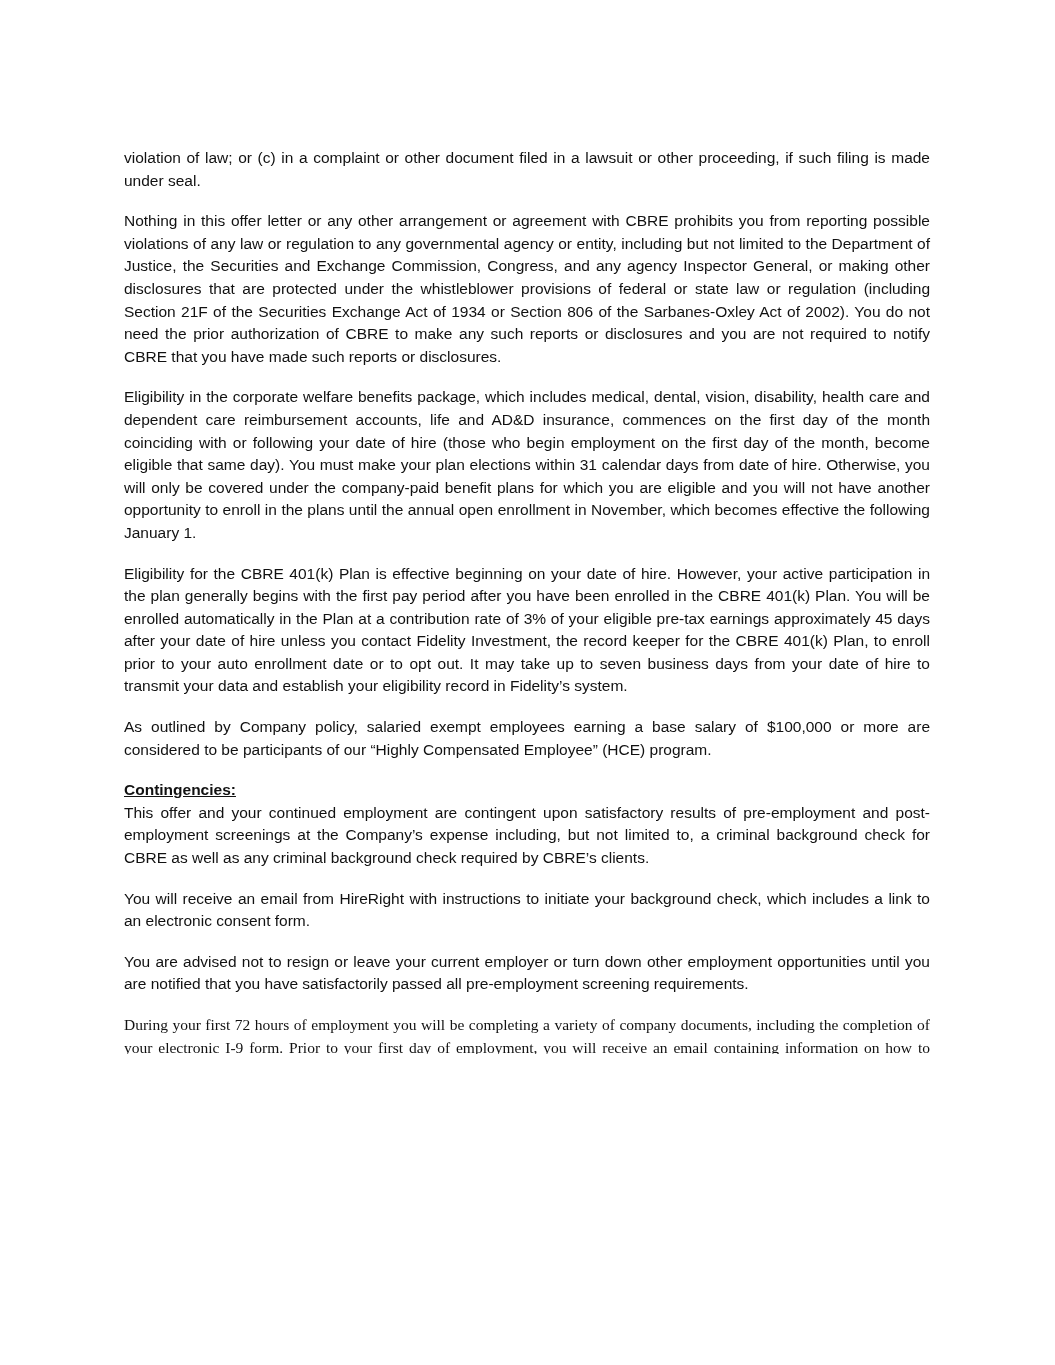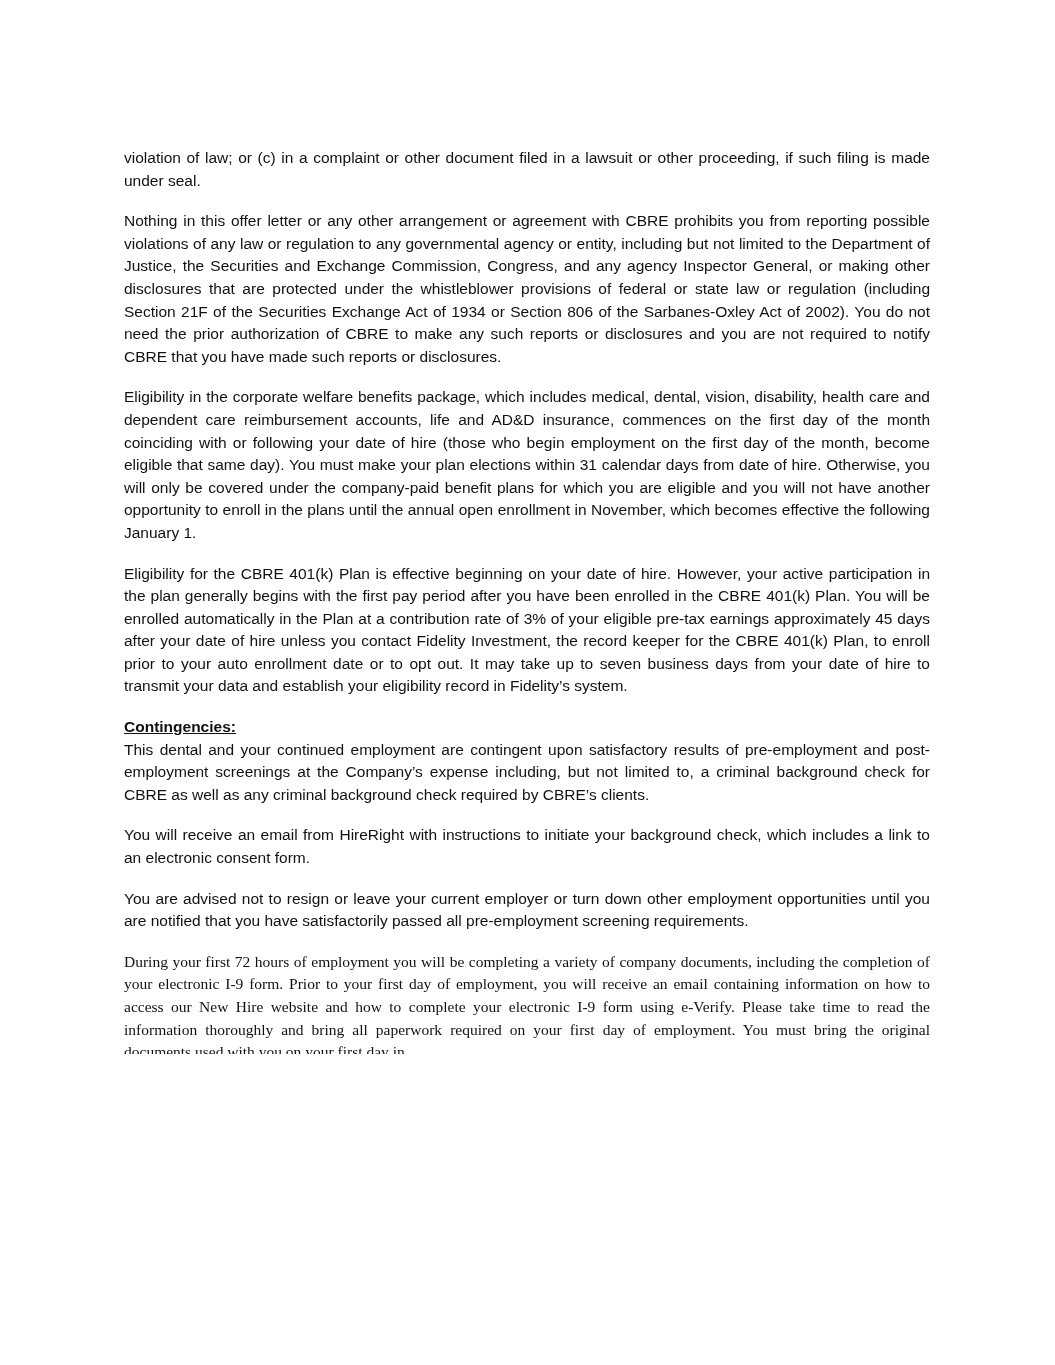--- a/index.html
+++ b/index.html
@@ -45,20 +45,21 @@
 </style>
 </head>
 <body>
 
 <div class="page">
   <div class="doc-body" id="doc-body">
       <p class="para">violation of law; or (c) in a complaint or other document filed in a lawsuit or other proceeding, if such filing is made under seal.</p>
       <p class="para">Nothing in this offer letter or any other arrangement or agreement with CBRE prohibits you from reporting possible violations of any law or regulation to any governmental agency or entity, including but not limited to the Department of Justice, the Securities and Exchange Commission, Congress, and any agency Inspector General, or making other disclosures that are protected under the whistleblower provisions of federal or state law or regulation (including Section 21F of the Securities Exchange Act of 1934 or Section 806 of the Sarbanes-Oxley Act of 2002). You do not need the prior authorization of CBRE to make any such reports or disclosures and you are not required to notify CBRE that you have made such reports or disclosures.</p>
       <p class="para">Eligibility in the corporate welfare benefits package, which includes medical, dental, vision, disability, health care and dependent care reimbursement accounts, life and AD&amp;D insurance, commences on the first day of the month coinciding with or following your date of hire (those who begin employment on the first day of the month, become eligible that same day). You must make your plan elections within 31 calendar days from date of hire. Otherwise, you will only be covered under the company-paid benefit plans for which you are eligible and you will not have another opportunity to enroll in the plans until the annual open enrollment in November, which becomes effective the following January 1.</p>
       <p class="para">Eligibility for the CBRE 401(k) Plan is effective beginning on your date of hire. However, your active participation in the plan generally begins with the first pay period after you have been enrolled in the CBRE 401(k) Plan. You will be enrolled automatically in the Plan at a contribution rate of 3% of your eligible pre-tax earnings approximately 45 days after your date of hire unless you contact Fidelity Investment, the record keeper for the CBRE 401(k) Plan, to enroll prior to your auto enrollment date or to opt out. It may take up to seven business days from your date of hire to transmit your data and establish your eligibility record in Fidelity’s system.</p>
+      <p class="para">As outlined by Company policy, salaried exempt employees earning a base salary of $100,000 or more are considered to be participants of our “Highly Compensated Employee” (HCE) program.</p>
       <h3 class="heading">Contingencies:</h3>
-      <p class="para">This dental and your continued employment are contingent upon satisfactory results of pre-employment and post-employment screenings at the Company’s expense including, but not limited to, a criminal background check for CBRE as well as any criminal background check required by CBRE’s clients.</p>
+      <p class="para">This offer and your continued employment are contingent upon satisfactory results of pre-employment and post-employment screenings at the Company’s expense including, but not limited to, a criminal background check for CBRE as well as any criminal background check required by CBRE’s clients.</p>
       <p class="para">You will receive an email from HireRight with instructions to initiate your background check, which includes a link to an electronic consent form.</p>
       <p class="para">You are advised not to resign or leave your current employer or turn down other employment opportunities until you are notified that you have satisfactorily passed all pre-employment screening requirements.</p>
       <p class="para">During your first 72 hours of employment you will be completing a variety of company documents, including the completion of your electronic I-9 form. Prior to your first day of employment, you will receive an email containing information on how to access our New Hire website and how to complete your electronic I-9 form using e-Verify. Please take time to read the information thoroughly and bring all paperwork required on your first day of employment. You must bring the original documents used with you on your first day in</p>
     </div>
   <div class="page-number">3</div>
 </div>
 
 </body></html>

